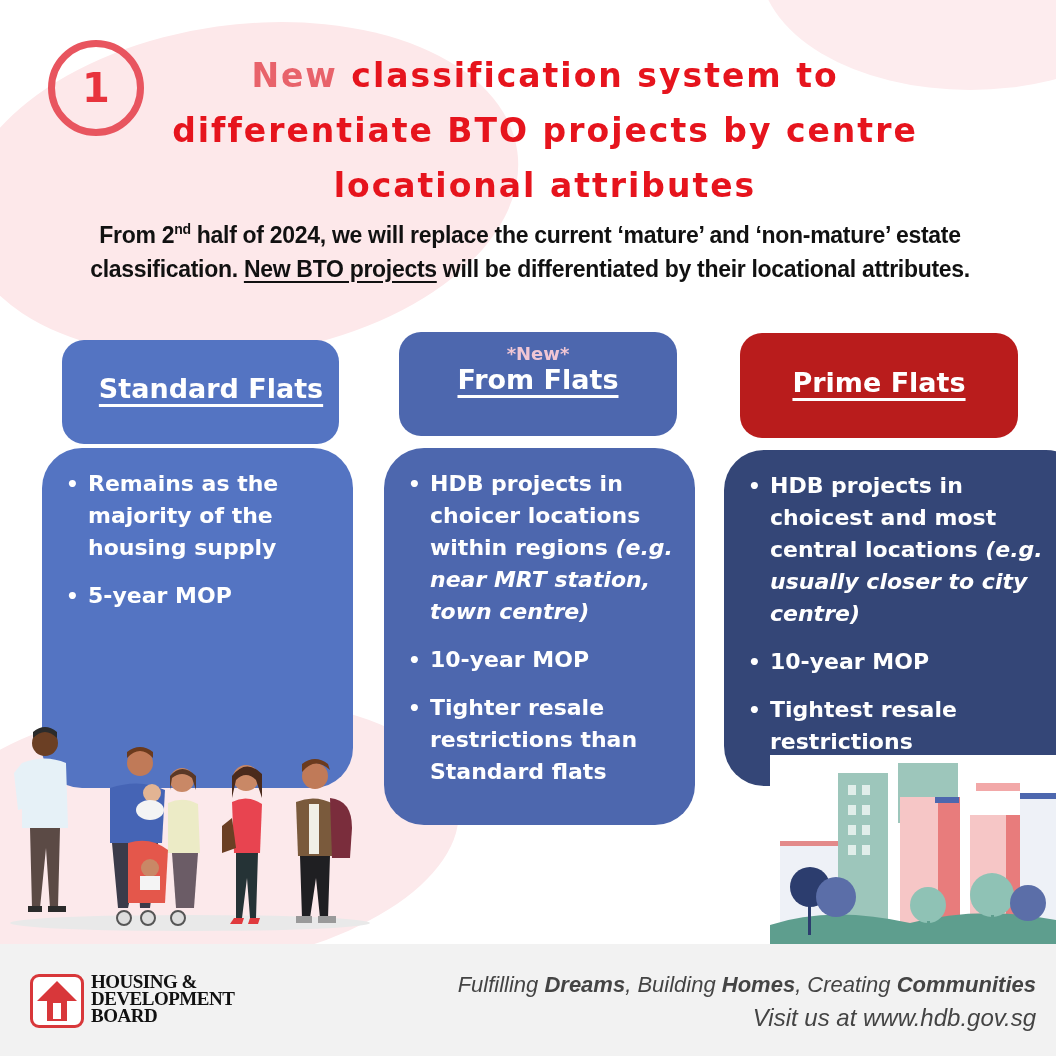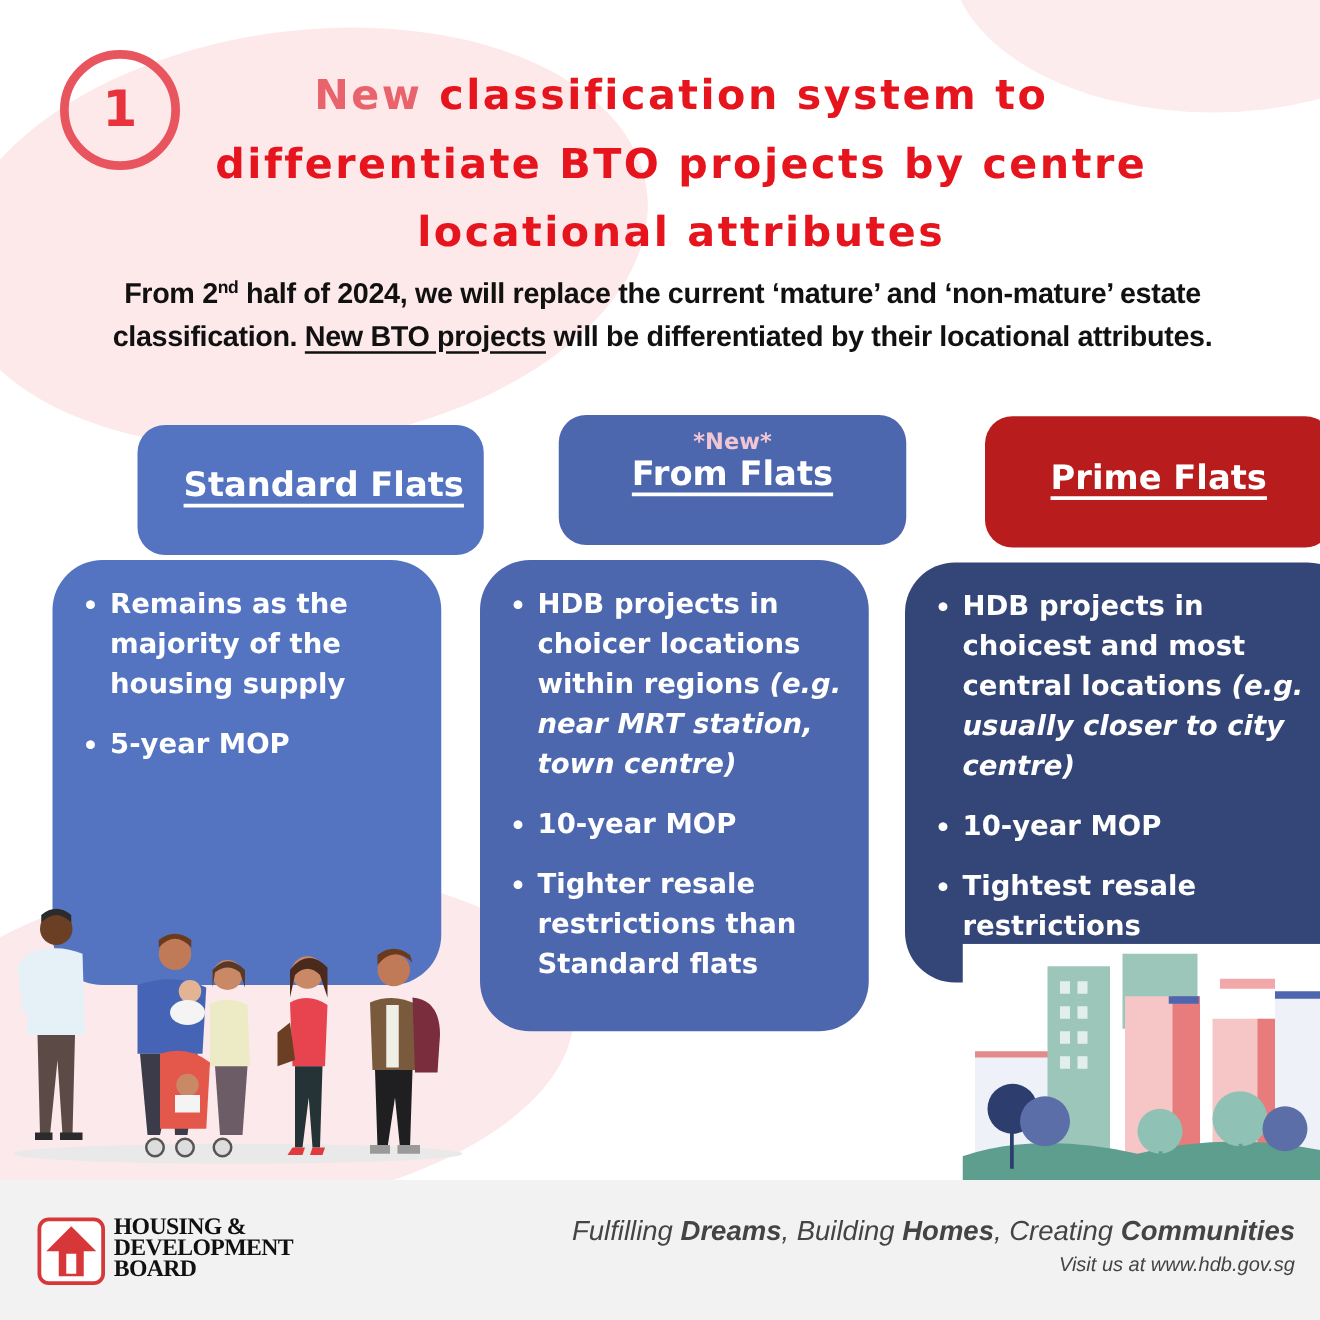--- a/index.html
+++ b/index.html
@@ -29,21 +29,21 @@
   .intro {
     position: absolute; left: 60px; top: 212px; width: 940px; text-align: center;
     color: #111; font-family: "Liberation Sans", sans-serif; font-weight: bold;
     font-size: 23px; line-height: 34px; letter-spacing: -0.3px;
   }
   .intro sup { font-size: 14px; }
   .intro .u { text-decoration: underline; text-underline-offset: 4px; }
 
   .col-head {
     position: absolute; border-radius: 22px; color: #fff; text-align: center;
-    font-family: "DejaVu Sans", sans-serif; font-weight: bold; margin-left: 48px;
+    font-family: "DejaVu Sans", sans-serif; font-weight: bold;
   }
   .col-head .title { font-size: 27px; text-decoration: underline; text-underline-offset: 6px; text-decoration-thickness: 3px; }
   .col-head .tag { font-size: 18px; color: #f0c6d4; display: block; line-height: 20px; }
 
   .head-standard { left: 62px; top: 340px; width: 277px; height: 104px; background: #5474c2; padding-top: 33px; padding-left: 21px; }
   .head-plus { left: 399px; top: 332px; width: 278px; height: 104px; background: #4d67ae; padding-top: 12px; }
   .head-prime { left: 740px; top: 333px; width: 278px; height: 105px; background: #b91c1c; padding-top: 34px; }
 
   .col-body {
     position: absolute; border-radius: 40px; color: #fff;
@@ -76,21 +76,21 @@
     font-family: "Liberation Serif", serif; font-weight: bold; font-size: 19px; line-height: 17px;
     letter-spacing: -0.5px;
   }
   .tagline {
     position: absolute; right: 20px; top: 28px; color: #444;
     font-family: "Liberation Sans", sans-serif; font-style: italic; font-size: 22px;
   }
   .tagline b { font-weight: bold; }
   .visit {
     position: absolute; right: 20px; top: 60px; color: #444;
-    font-family: "Liberation Sans", sans-serif; font-style: italic; font-size: 16px;
+    font-family: "Liberation Sans", sans-serif; font-style: italic; font-size: 24px;
   }
 </style>
 </head>
 <body>
 
 <div class="blob blob-left"></div>
 <div class="blob blob-right"></div>
 <div class="blob blob-bottom-left"></div>
 
 <div class="step-circle">

